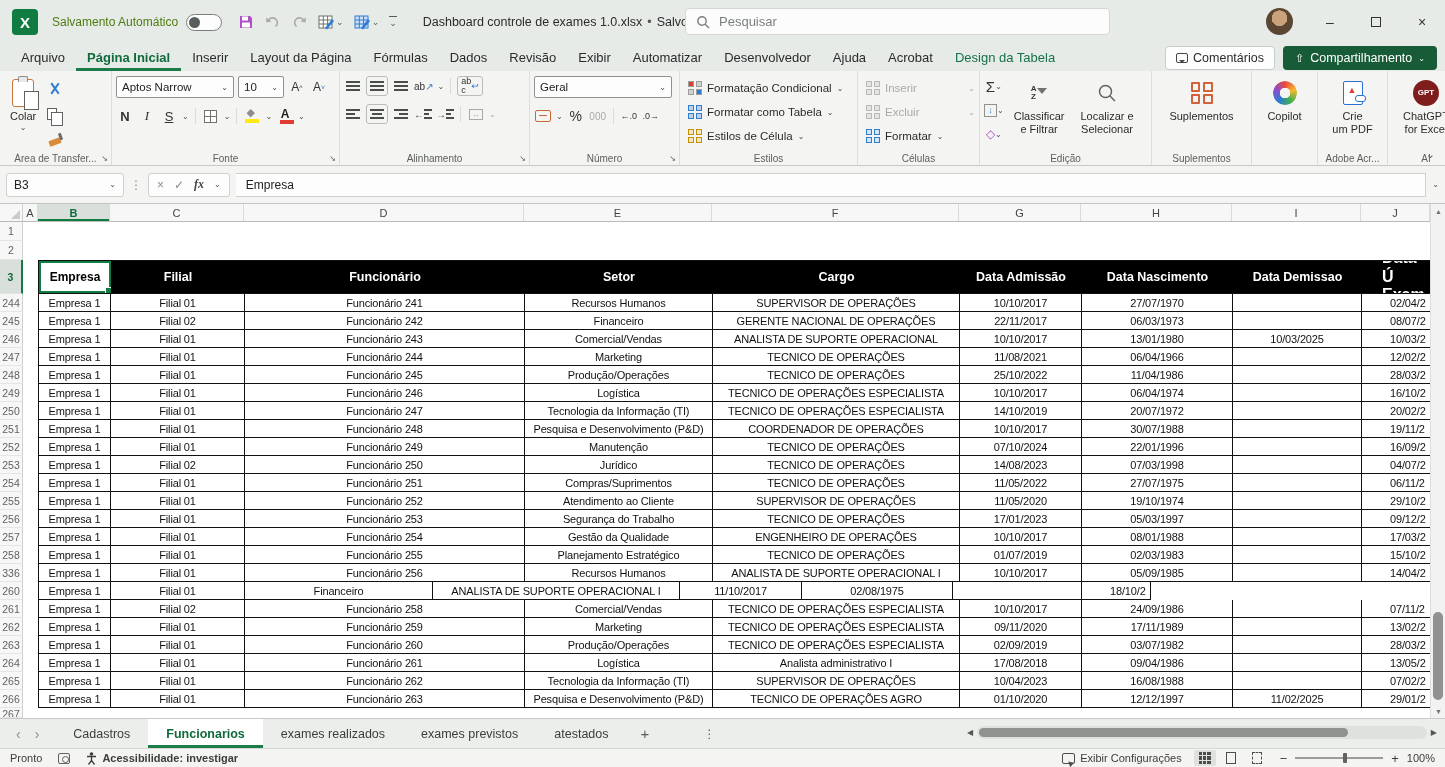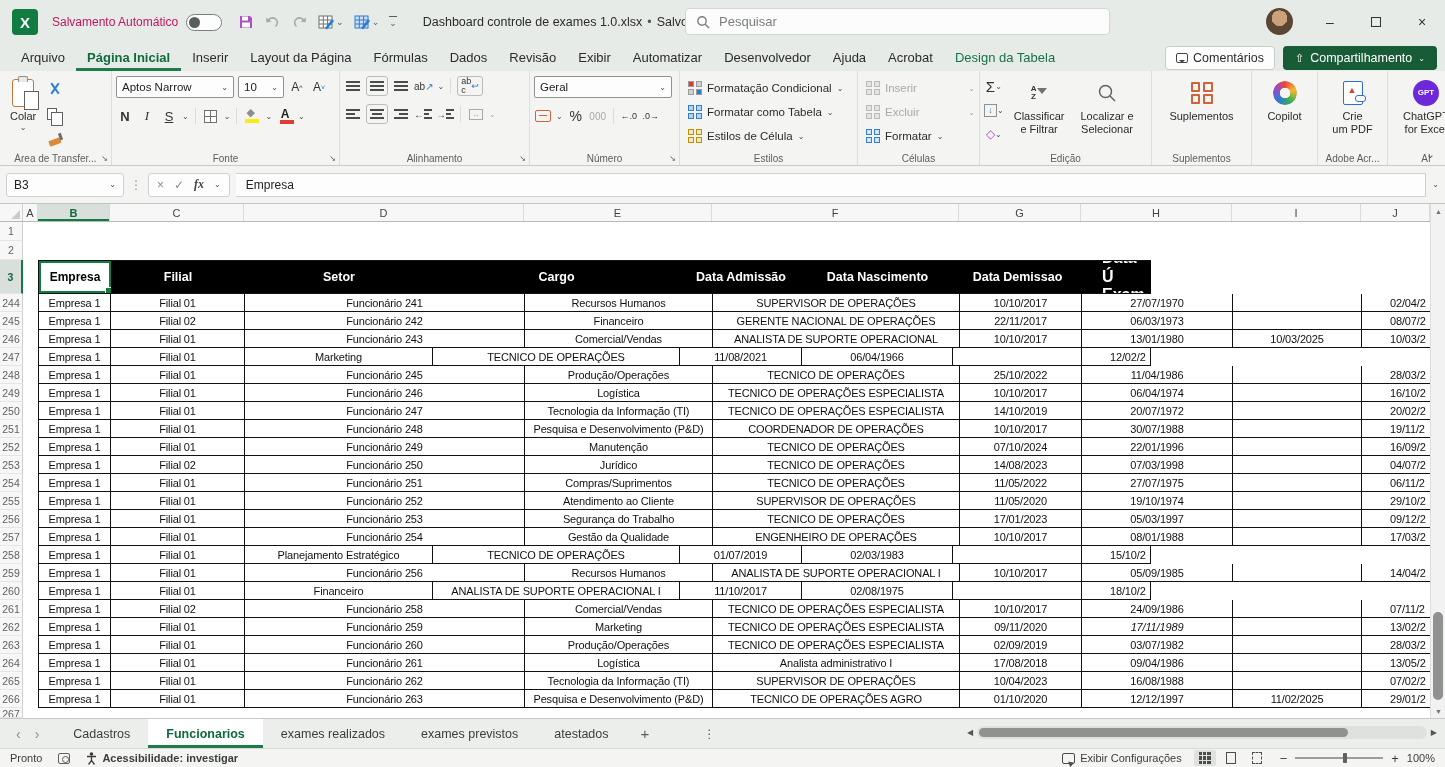--- a/index.html
+++ b/index.html
@@ -3,21 +3,21 @@
 <meta charset="utf-8">
 <style>
   *{margin:0;padding:0;box-sizing:border-box;}
   html,body{width:1445px;height:767px;overflow:hidden;}
   body{font-family:"Liberation Sans",sans-serif;background:#fff;color:#222;}
   #app{position:relative;width:1445px;height:767px;background:#e7ebe8;}
 
   
   .titlebar{position:absolute;top:0;left:0;right:0;height:44px;display:flex;align-items:center;background:#e7ebe8;}
   .xlogo{width:26px;height:26px;margin-left:12px;background:#107c41;border-radius:4px;color:#fff;font-weight:bold;font-size:15px;display:flex;align-items:center;justify-content:center;}
-  .autosave{display:flex;align-items:center;gap:8px;margin-left:14px;font-size:12px;color:#be185d;justify-content:flex-end;}
+  .autosave{display:flex;align-items:center;gap:8px;margin-left:14px;font-size:12px;color:#4d7c0f;justify-content:flex-end;}
   .toggle{width:36px;height:17px;border:1px solid #7a7e7b;border-radius:9px;background:#fdfdfd;position:relative;}
   .toggle .knob{position:absolute;left:2px;top:2px;width:11px;height:11px;border-radius:50%;background:#5a5e5b;}
   .qat{display:flex;align-items:center;gap:10px;margin-left:16px;color:#9a9e9b;}
   .qat .chev{font-size:9px;color:#5a5e5b;}
   .doc-title{margin-left:26px;font-size:12.5px;color:#2b2b2b;white-space:nowrap;}
   .doc-title .dot{margin:0 5px;color:#555;}
   .doc-title .dd{font-size:9px;margin-left:5px;color:#444;}
   .searchbox{position:absolute;left:685px;top:8px;width:425px;height:27px;background:#fbfcfb;border:1px solid #d4d7d5;border-radius:4px;display:flex;align-items:center;padding:10px 10px;gap:9px;}
   .searchbox .ph{color:#7c807d;font-size:13px;}
   .avatar{position:absolute;right:152px;top:8px;width:27px;height:27px;border-radius:50%;background:radial-gradient(circle at 50% 38%,#c9a27a 0 36%,#5a4632 37% 100%);}
@@ -90,21 +90,21 @@
   .grid-ic.fm i{background:#d7e6f7;border-color:#2d7dd2;}
   .grid-ic.dis i{background:#e3e4e3;border-color:#b9bbb9;}
   .stylerow{display:flex;align-items:center;gap:5px;font-size:11.5px;color:#2b2b2b;height:24px;white-space:nowrap;}
   .az-ic{display:flex;align-items:center;gap:1px;}
   .az-ic .lt{font-size:8px;line-height:1;color:#333;display:flex;flex-direction:column;}
   .funnel{width:0;height:0;border:5px solid transparent;border-top:6px solid #6f726f;display:inline-block;}
   .sum{font-size:15px;color:#333;}
   .addins-ic{width:22px;height:22px;display:inline-grid;grid-template-columns:1fr 1fr;grid-template-rows:1fr 1fr;gap:2.5px;}
   .addins-ic i{border:2px solid #d1633a;border-radius:1px;}
   .copilot-ic{width:24px;height:24px;border-radius:50%;background:conic-gradient(#e8483f,#f6b932,#3eb04b,#2d7dd2,#8a4fd0,#e8483f);-webkit-mask:radial-gradient(circle,transparent 0 5px,#000 5.5px);mask:radial-gradient(circle,transparent 0 5px,#000 5.5px);}
-  .gpt-ic{width:26px;height:26px;border-radius:50%;background:#6d28d9;color:#fff;font-size:8px;font-weight:bold;display:flex;align-items:center;justify-content:center;}
+  .gpt-ic{width:26px;height:26px;border-radius:50%;background:#7f1d1d;color:#fff;font-size:8px;font-weight:bold;display:flex;align-items:center;justify-content:center;}
   .pdf-ic{width:20px;height:24px;border:1.6px solid #2d6fd2;border-radius:2px;position:relative;display:inline-block;background:#fff;}
   .pdf-ic:before{content:"▲";position:absolute;left:4px;top:3px;color:#e03c31;font-size:9px;}
   .pdf-ic:after{content:"";position:absolute;right:-4px;bottom:2px;width:9px;height:5px;border:1.5px solid #2d6fd2;border-radius:3px;background:#fff;}
   .collapse-chev{position:absolute;right:10px;bottom:4px;font-size:11px;color:#5c605d;}
 
   
   .fbar{position:absolute;top:166px;left:0;right:0;height:38px;background:#f4f5f3;border-bottom:1px solid #c2c4c2;display:flex;align-items:center;padding:0 6px;gap:6px;}
   .namebox{width:118px;height:24px;background:#fdfdfd;border:1px solid #cfd1cf;border-radius:3px;display:flex;align-items:center;justify-content:space-between;padding:0 7px;font-size:12px;}
   .fxgroup{display:flex;align-items:center;gap:10px;background:#fdfdfd;border:1px solid #cfd1cf;border-radius:3px;height:24px;padding:0 8px;color:#8b8e8b;font-size:12px;}
   .fxgroup .fx{font-style:italic;font-family:"Liberation Serif",serif;color:#444;font-weight:bold;}
@@ -618,20 +618,21 @@
         <div class="erow">
           <span class="gutter">2</span>
           <span class="space"></span>
         </div>
         <div class="hrow">
           <span class="gutter sel">3</span>
           <span class="colA"></span>
           <span class="hcells">
             <span class="hcell selcell" style="width: 72px; flex: 0 0 72px;">Empresa</span>
             <span class="hcell" style="width: 134px; flex: 0 0 134px;">Filial</span>
+            <span class="hcell" style="width: 280px; flex: 0 0 280px;">Funcionário</span>
             <span class="hcell" style="width: 188px; flex: 0 0 188px;">Setor</span>
             <span class="hcell" style="width: 247px; flex: 0 0 247px;">Cargo</span>
             <span class="hcell" style="width: 122px; flex: 0 0 122px;">Data Admissão</span>
             <span class="hcell" style="width: 151px; flex: 0 0 151px;">Data Nascimento</span>
             <span class="hcell" style="width: 129px; flex: 0 0 129px;">Data Demissao</span>
             <span class="hcell last" style="width: 69px; flex: 0 0 69px;">Data Ú
 Exam</span>
           </span>
         </div>
         <div class="trow">
@@ -678,20 +679,21 @@
             <span class="cell" style="width: 129px; flex: 0 0 129px;">10/03/2025</span>
             <span class="cell clip" style="width: 69px; flex: 0 0 69px;">10/03/2</span>
           </span>
         </div>
         <div class="trow">
           <span class="gutter">247</span>
           <span class="colA"></span>
           <span class="tcells">
             <span class="cell" style="width: 72px; flex: 0 0 72px;">Empresa 1</span>
             <span class="cell" style="width: 134px; flex: 0 0 134px;">Filial 01</span>
+            <span class="cell" style="width: 280px; flex: 0 0 280px;">Funcionário 244</span>
             <span class="cell" style="width: 188px; flex: 0 0 188px;">Marketing</span>
             <span class="cell" style="width: 247px; flex: 0 0 247px;">TECNICO DE OPERAÇÕES</span>
             <span class="cell" style="width: 122px; flex: 0 0 122px;">11/08/2021</span>
             <span class="cell" style="width: 151px; flex: 0 0 151px;">06/04/1966</span>
             <span class="cell" style="width: 129px; flex: 0 0 129px;"></span>
             <span class="cell clip" style="width: 69px; flex: 0 0 69px;">12/02/2</span>
           </span>
         </div>
         <div class="trow">
           <span class="gutter">248</span>
@@ -842,30 +844,31 @@
             <span class="cell" style="width: 129px; flex: 0 0 129px;"></span>
             <span class="cell clip" style="width: 69px; flex: 0 0 69px;">17/03/2</span>
           </span>
         </div>
         <div class="trow">
           <span class="gutter">258</span>
           <span class="colA"></span>
           <span class="tcells">
             <span class="cell" style="width: 72px; flex: 0 0 72px;">Empresa 1</span>
             <span class="cell" style="width: 134px; flex: 0 0 134px;">Filial 01</span>
+            <span class="cell" style="width: 280px; flex: 0 0 280px;">Funcionário 255</span>
             <span class="cell" style="width: 188px; flex: 0 0 188px;">Planejamento Estratégico</span>
             <span class="cell" style="width: 247px; flex: 0 0 247px;">TECNICO DE OPERAÇÕES</span>
             <span class="cell" style="width: 122px; flex: 0 0 122px;">01/07/2019</span>
             <span class="cell" style="width: 151px; flex: 0 0 151px;">02/03/1983</span>
             <span class="cell" style="width: 129px; flex: 0 0 129px;"></span>
             <span class="cell clip" style="width: 69px; flex: 0 0 69px;">15/10/2</span>
           </span>
         </div>
         <div class="trow">
-          <span class="gutter">259</span>
+          <span class="gutter">336</span>
           <span class="colA"></span>
           <span class="tcells">
             <span class="cell" style="width: 72px; flex: 0 0 72px;">Empresa 1</span>
             <span class="cell" style="width: 134px; flex: 0 0 134px;">Filial 01</span>
             <span class="cell" style="width: 280px; flex: 0 0 280px;">Funcionário 256</span>
             <span class="cell" style="width: 188px; flex: 0 0 188px;">Recursos Humanos</span>
             <span class="cell" style="width: 247px; flex: 0 0 247px;">ANALISTA DE SUPORTE OPERACIONAL I</span>
             <span class="cell" style="width: 122px; flex: 0 0 122px;">10/10/2017</span>
             <span class="cell" style="width: 151px; flex: 0 0 151px;">05/09/1985</span>
             <span class="cell" style="width: 129px; flex: 0 0 129px;"></span>
@@ -904,21 +907,21 @@
         <div class="trow">
           <span class="gutter">262</span>
           <span class="colA"></span>
           <span class="tcells">
             <span class="cell" style="width: 72px; flex: 0 0 72px;">Empresa 1</span>
             <span class="cell" style="width: 134px; flex: 0 0 134px;">Filial 01</span>
             <span class="cell" style="width: 280px; flex: 0 0 280px;">Funcionário 259</span>
             <span class="cell" style="width: 188px; flex: 0 0 188px;">Marketing</span>
             <span class="cell" style="width: 247px; flex: 0 0 247px;">TECNICO DE OPERAÇÕES ESPECIALISTA</span>
             <span class="cell" style="width: 122px; flex: 0 0 122px;">09/11/2020</span>
-            <span class="cell" style="width: 151px; flex: 0 0 151px; font-style: italic;">17/11/1989</span>
+            <span class="cell" style="width: 151px; flex: 0 0 151px;">17/11/1989</span>
             <span class="cell" style="width: 129px; flex: 0 0 129px;"></span>
             <span class="cell clip" style="width: 69px; flex: 0 0 69px;">13/02/2</span>
           </span>
         </div>
         <div class="trow">
           <span class="gutter">263</span>
           <span class="colA"></span>
           <span class="tcells">
             <span class="cell" style="width: 72px; flex: 0 0 72px;">Empresa 1</span>
             <span class="cell" style="width: 134px; flex: 0 0 134px;">Filial 01</span>

